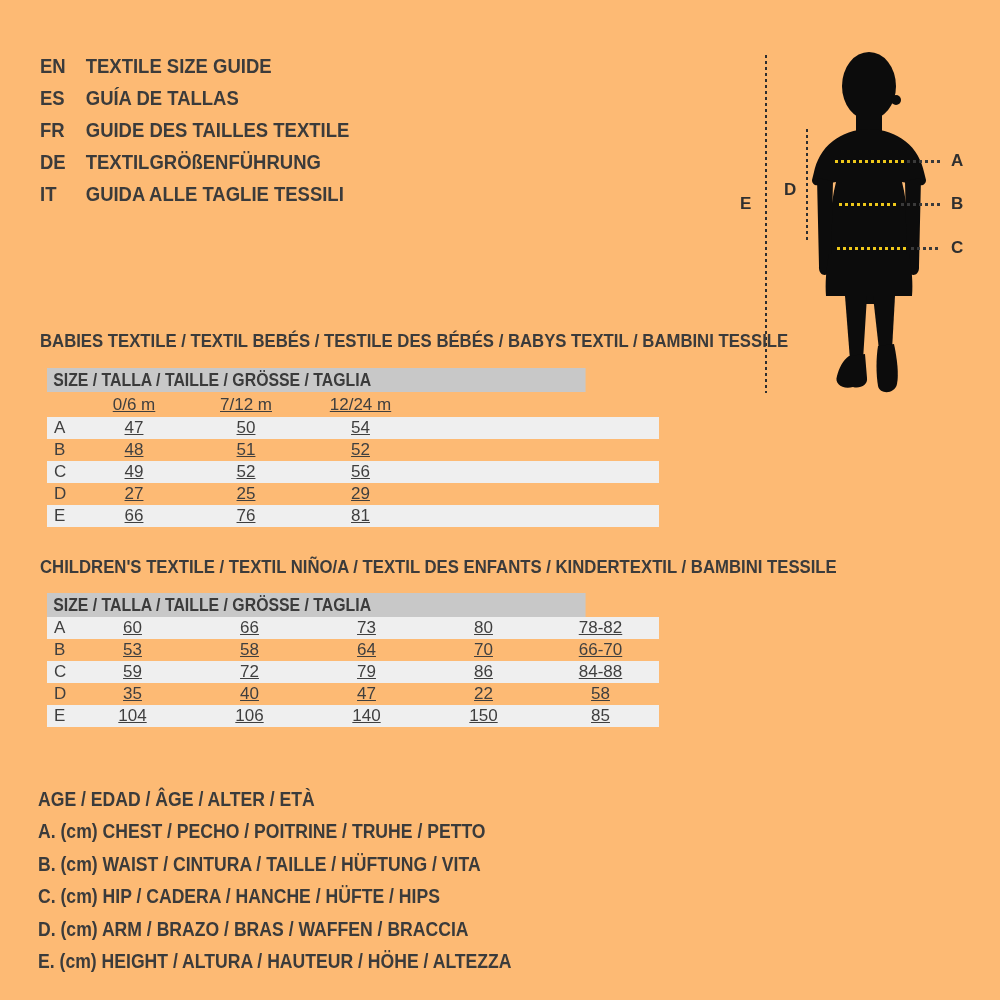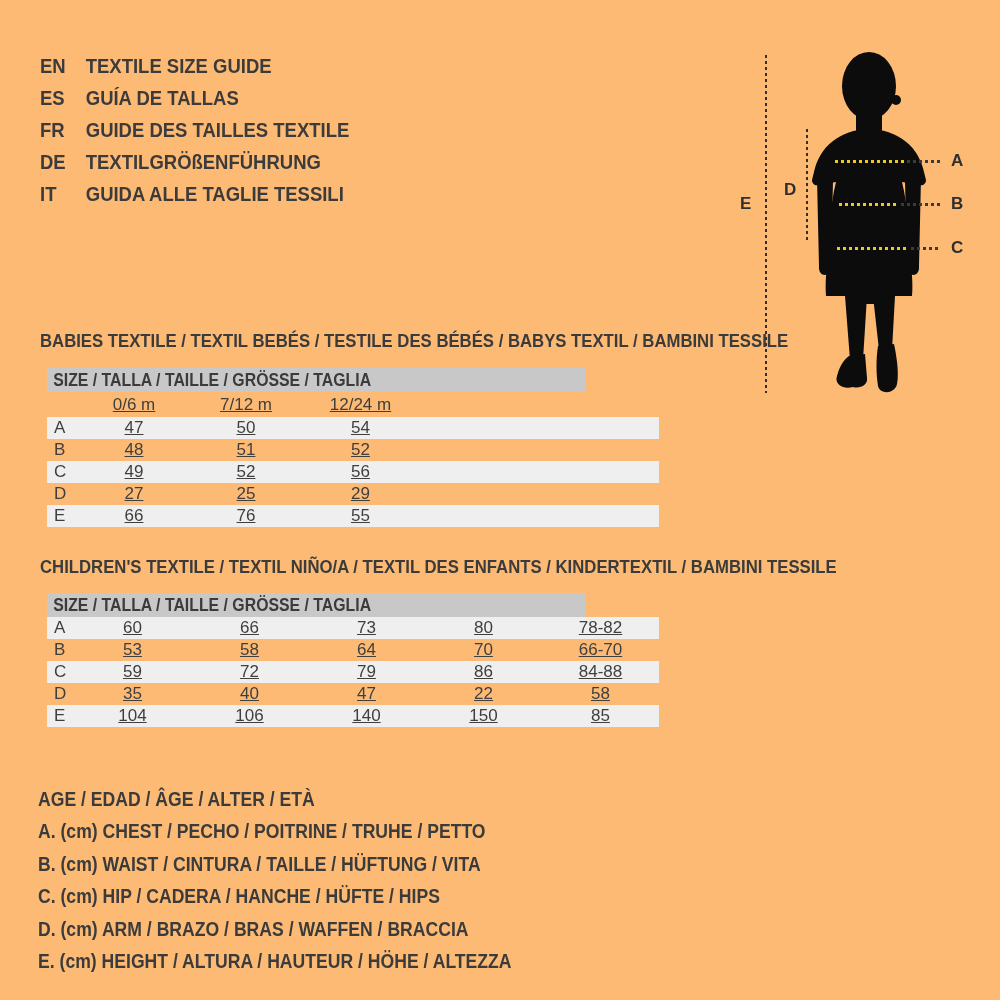--- a/index.html
+++ b/index.html
@@ -133,21 +133,21 @@
     <div class="trow g-babies">
       <span class="rl" style="padding-left:7px;">D</span>
       <span class="c">27</span>
       <span class="c">25</span>
       <span class="c">29</span>
     </div>
     <div class="trow g-babies alt">
       <span class="rl" style="padding-left:7px;">E</span>
       <span class="c">66</span>
       <span class="c">76</span>
-      <span class="c">55</span>
+      <span class="c">81</span>
     </div>
   </div>
 
   <div class="sec-title cond" style="top:556px;">CHILDREN'S TEXTILE / TEXTIL NIÑO/A / TEXTIL DES ENFANTS / KINDERTEXTIL / BAMBINI TESSILE</div>
 
   <div class="size-table" style="top:593px;">
     <div class="bar cond">SIZE / TALLA / TAILLE / GRÖSSE / TAGLIA</div>
     <div class="trow g-children alt">
       <span class="rl" style="padding-left:7px;">A</span>
       <span class="c">60</span>

